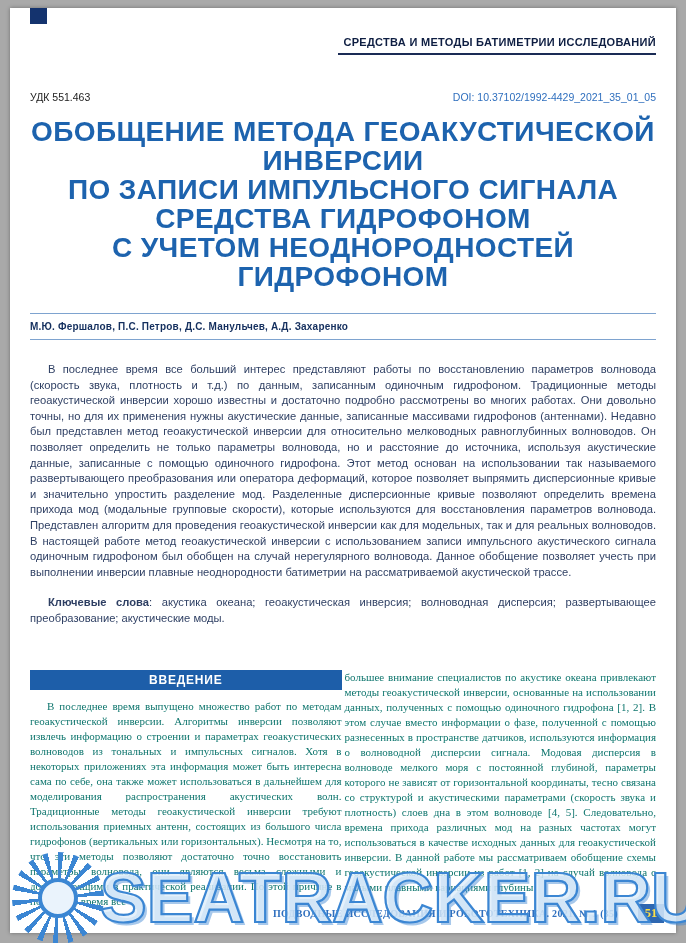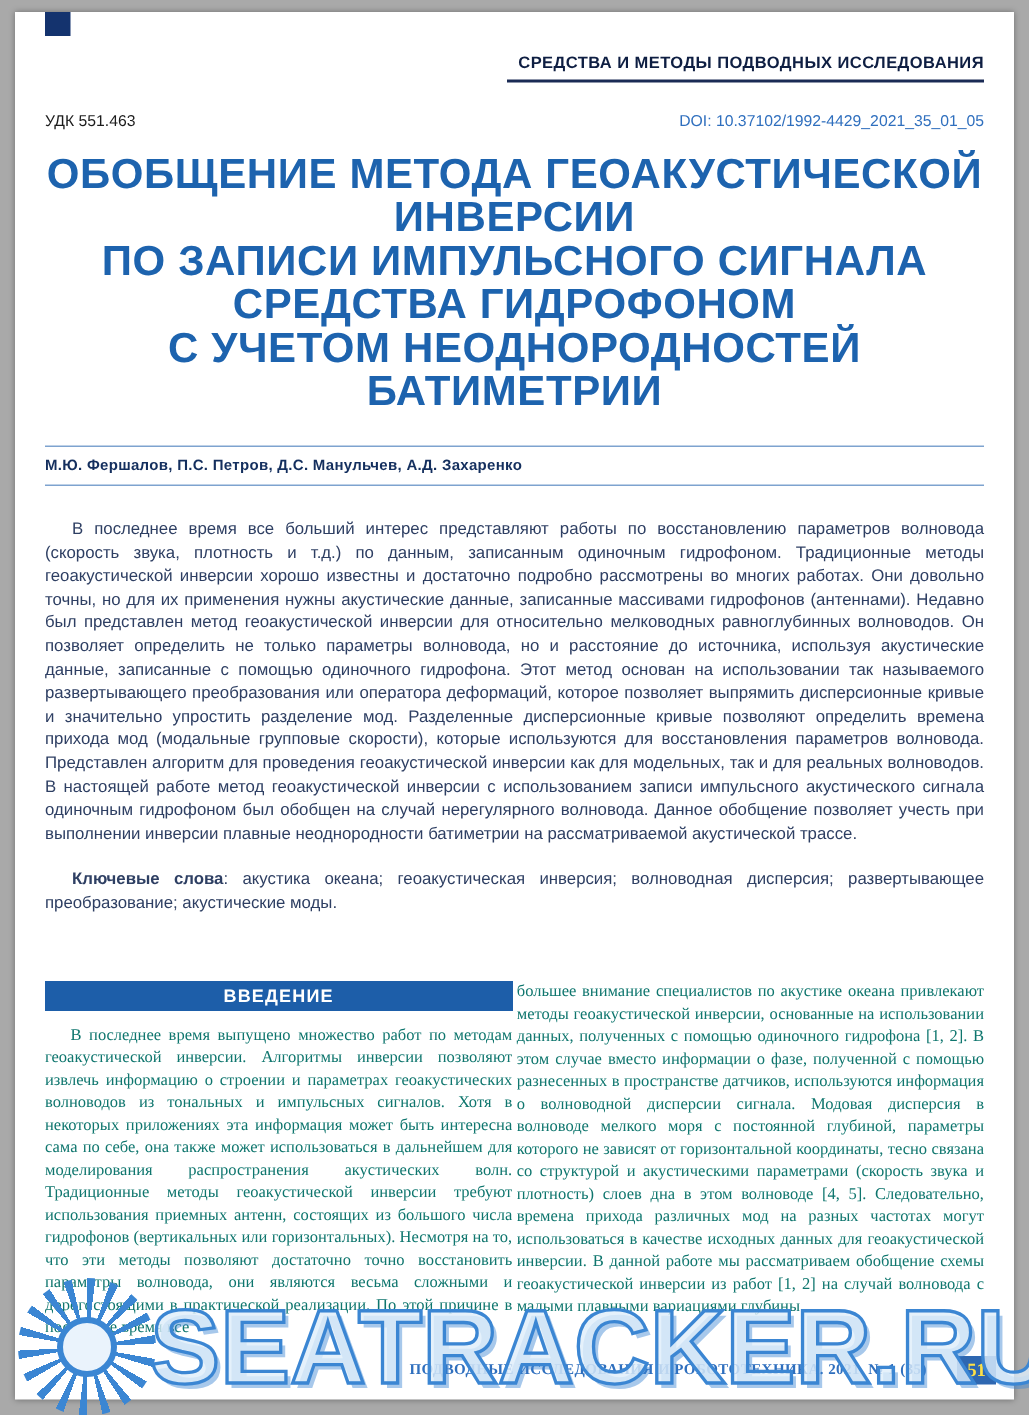--- a/index.html
+++ b/index.html
@@ -6,21 +6,21 @@
             font-family:"Liberation Sans",sans-serif;}
   .page{position:absolute;left:10px;top:8px;width:666px;height:925px;background:#ffffff;
         box-shadow:0 0 4px rgba(0,0,0,.35);}
   .corner-sq{position:absolute;top:0;left:20px;width:17px;height:16px;background:#14336e;}
   .content{padding:0 20px;position:relative;height:100%;box-sizing:border-box;}
 
   .running-head{margin:0;padding-top:28px;text-align:right;font-size:11px;font-weight:bold;
                 color:#0e1e42;letter-spacing:.3px;}
   .running-rule{margin-top:5px;margin-left:auto;width:318px;border-top:2px solid #1a2b55;}
 
-  .meta-row{margin-top:20px;display:flex;justify-content:space-between;font-size:10.5px;}
+  .meta-row{margin-top:36px;display:flex;justify-content:space-between;font-size:10.5px;}
   .udc{color:#1c1c1c;}
   .doi{color:#2f6fbe;}
 
   .title{margin-top:14px;text-align:center;color:#1d63ae;font-weight:bold;font-size:28px;
          line-height:29px;letter-spacing:.4px;}
 
   .authors-block{margin-top:22px;border-top:1px solid #7ea3cf;border-bottom:1px solid #7ea3cf;
                  padding:7px 0;font-weight:bold;font-size:10px;color:#142f5e;letter-spacing:.2px;}
 
   .abstract{margin:22px 0 0 0;font-size:11.2px;line-height:15.6px;color:#2e3f63;
@@ -53,34 +53,34 @@
            text-shadow:3px 3px 0 rgba(59,134,211,0.45);}
 </style>
 </head>
 <body>
 
 <div class="page">
   <div class="corner-sq"></div>
   <div class="content">
 
     <div class="running-head">
-      <span>СРЕДСТВА И МЕТОДЫ ПОДВОДНЫХ ИССЛЕДОВАНИЯ</span>
+      <span>СРЕДСТВА И МЕТОДЫ БАТИМЕТРИИ ИССЛЕДОВАНИЙ</span>
       <div class="running-rule"></div>
     </div>
 
     <div class="meta-row">
       <span class="udc">УДК 551.463</span>
       <span class="doi">DOI: 10.37102/1992-4429_2021_35_01_05</span>
     </div>
 
     <div class="title">
       <div>ОБОБЩЕНИЕ МЕТОДА ГЕОАКУСТИЧЕСКОЙ ИНВЕРСИИ</div>
       <div>ПО ЗАПИСИ ИМПУЛЬСНОГО СИГНАЛА</div>
       <div>СРЕДСТВА ГИДРОФОНОМ</div>
-      <div>С УЧЕТОМ НЕОДНОРОДНОСТЕЙ БАТИМЕТРИИ</div>
+      <div>С УЧЕТОМ НЕОДНОРОДНОСТЕЙ ГИДРОФОНОМ</div>
     </div>
 
     <div class="authors-block">М.Ю. Фершалов, П.С. Петров, Д.С. Манульчев, А.Д. Захаренко</div>
 
     <p class="abstract">В последнее время все больший интерес представляют работы по восстановлению параметров волновода (скорость звука, плотность и т.д.) по данным, записанным одиночным гидрофоном. Традиционные методы геоакустической инверсии хорошо известны и достаточно подробно рассмотрены во многих работах. Они довольно точны, но для их применения нужны акустические данные, записанные массивами гидрофонов (антеннами). Недавно был представлен метод геоакустической инверсии для относительно мелководных равноглубинных волноводов. Он позволяет определить не только параметры волновода, но и расстояние до источника, используя акустические данные, записанные с помощью одиночного гидрофона. Этот метод основан на использовании так называемого развертывающего преобразования или оператора деформаций, которое позволяет выпрямить дисперсионные кривые и значительно упростить разделение мод. Разделенные дисперсионные кривые позволяют определить времена прихода мод (модальные групповые скорости), которые используются для восстановления параметров волновода. Представлен алгоритм для проведения геоакустической инверсии как для модельных, так и для реальных волноводов. В настоящей работе метод геоакустической инверсии с использованием записи импульсного акустического сигнала одиночным гидрофоном был обобщен на случай нерегулярного волновода. Данное обобщение позволяет учесть при выполнении инверсии плавные неоднородности батиметрии на рассматриваемой акустической трассе.</p>
 
     <p class="keywords"><span class="kw-label">Ключевые слова</span><span>: акустика океана; геоакустическая инверсия; волноводная дисперсия; развертывающее преобразование; акустические моды.</span></p>
 
     <div class="columns">
       <div class="col">

